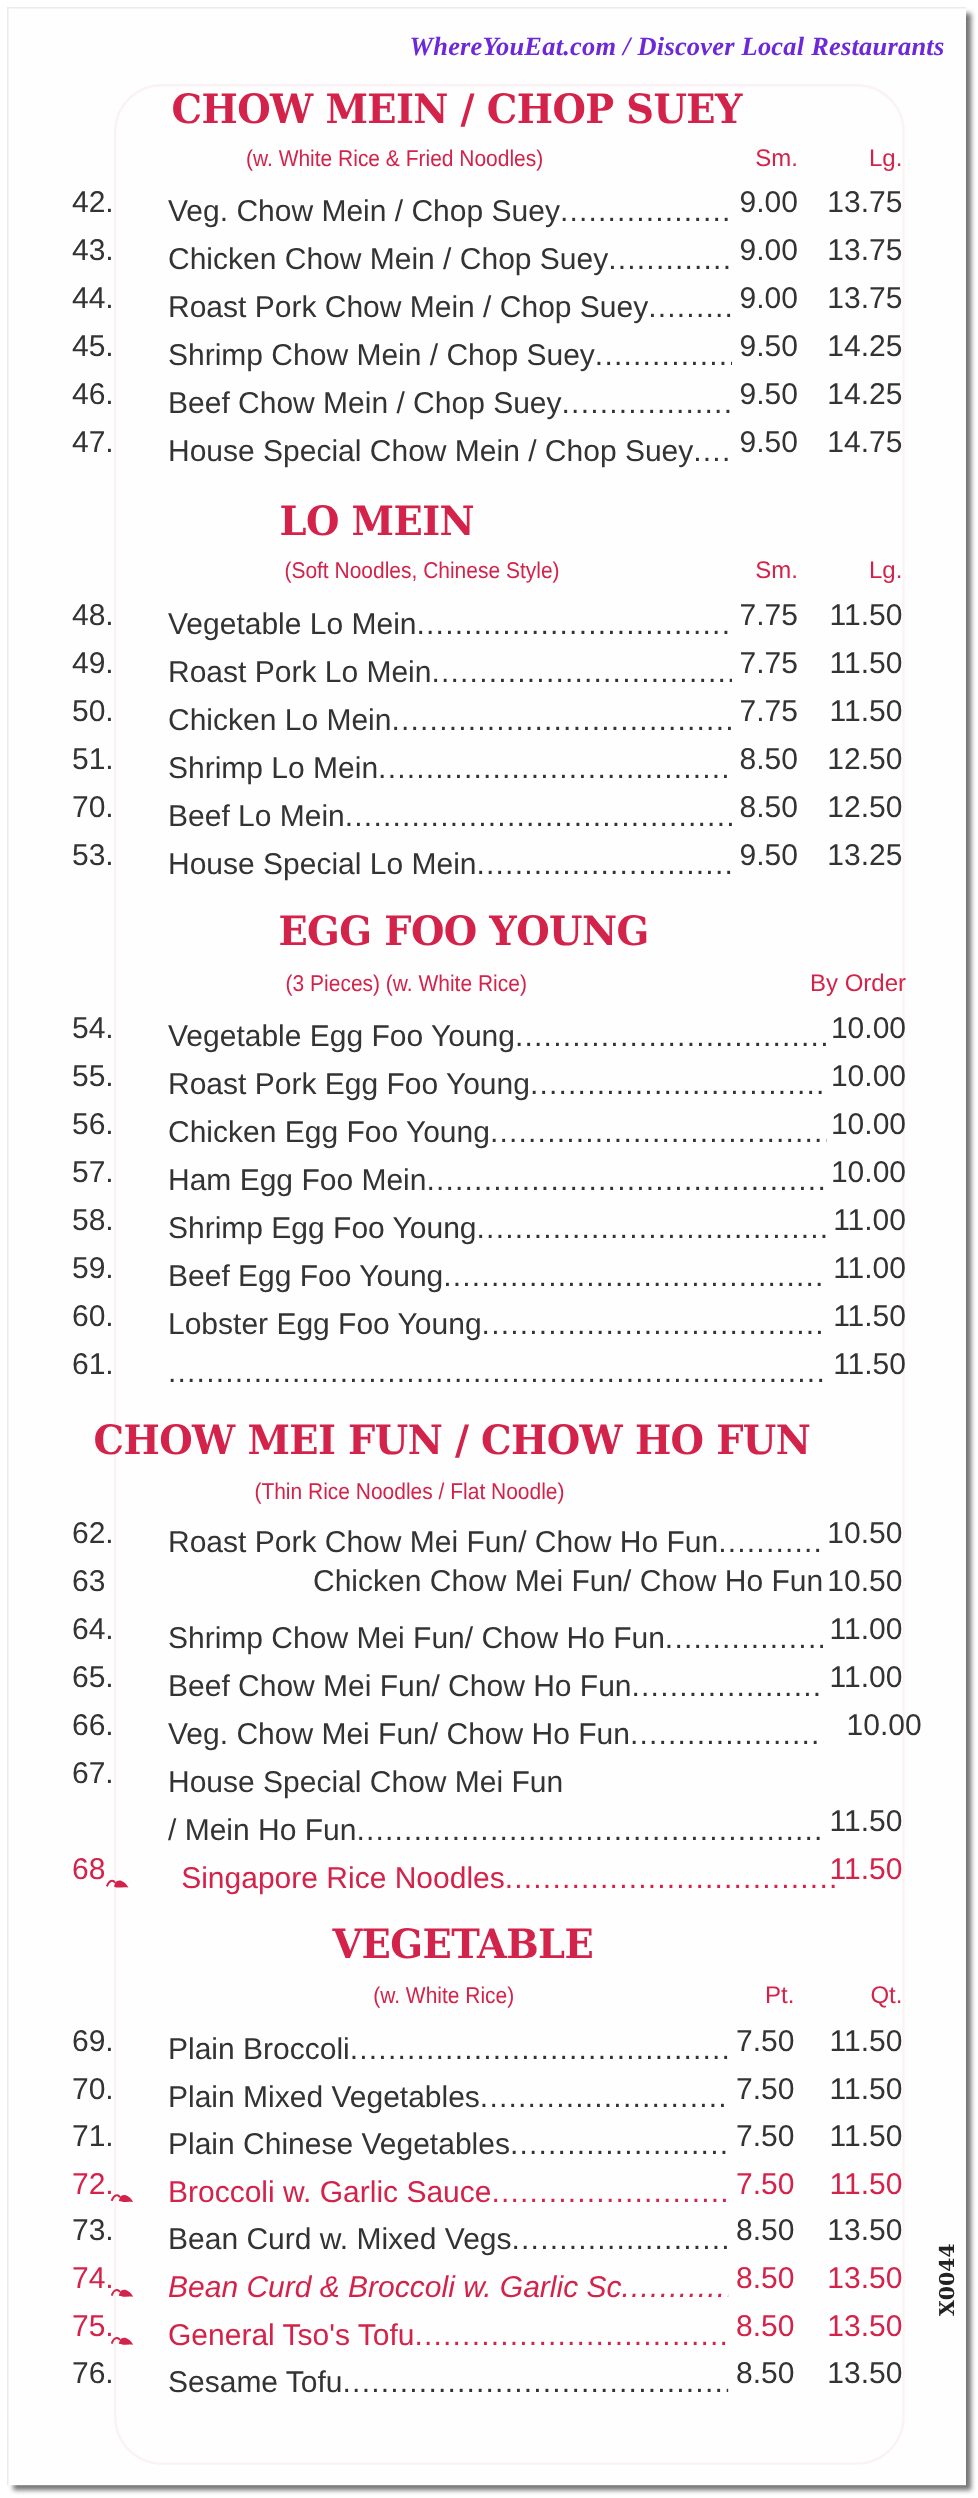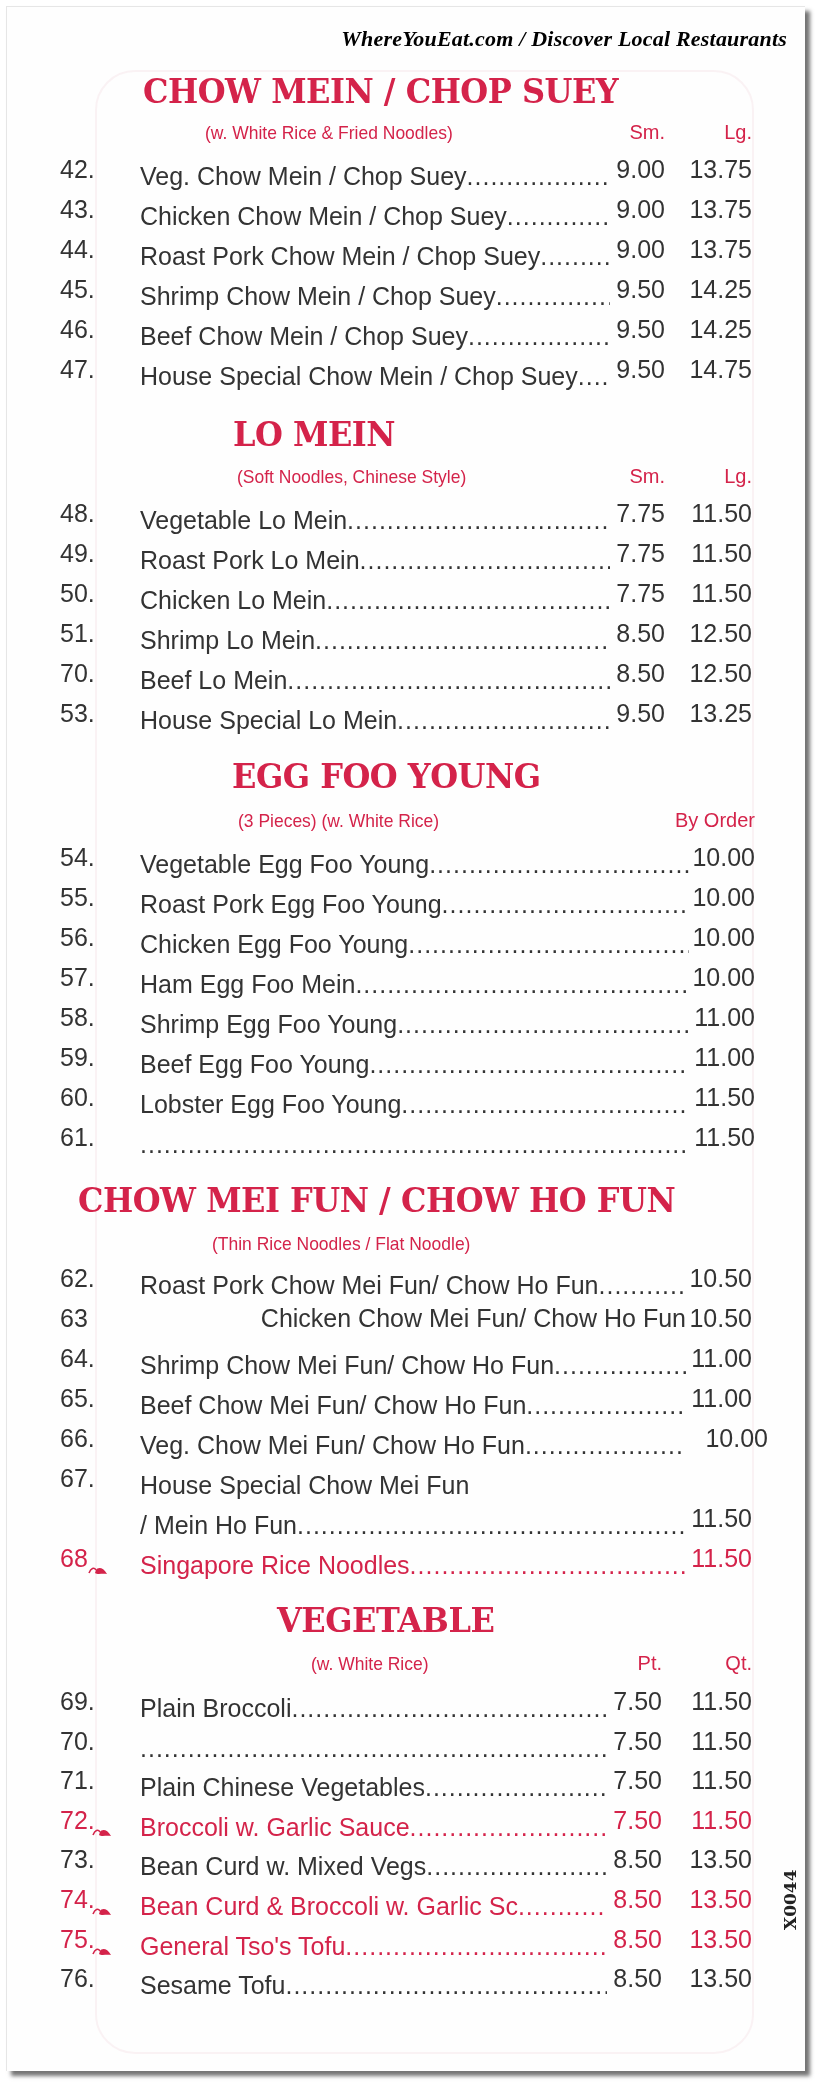--- a/index.html
+++ b/index.html
@@ -15,21 +15,21 @@
     border-left:1px solid #e6e6e6; border-top:1px solid #e6e6e6;
   }
   .ghost {
     position:absolute; left:95px; top:70px; width:655px; height:1980px;
     border:2px solid rgba(220,140,160,0.10);
     border-radius:40px;
   }
   .watermark {
     position:absolute; right:28px; top:26px;
     font-family:"Liberation Serif", serif; font-style:italic; font-weight:bold;
-    font-size:22px; color:#000000; letter-spacing:0.2px;
+    font-size:22px; color:#6d28d9; letter-spacing:0.2px;
   }
   .sec-title {
     position:absolute; font-family:"DejaVu Serif", serif; font-weight:bold;
     color:#d4234a; font-size:32px; letter-spacing:-0.5px; white-space:nowrap;
     transform:scaleY(1.05);
   }
   .sub {
     position:absolute; color:#d4234a; font-size:19px; white-space:nowrap;
     transform:scaleX(0.92); transform-origin:left center;
   }
@@ -298,21 +298,21 @@
         <span class="dots">........................................................................................................................</span>
       </div>
       <span class="p2" style="right: 63px;">11.50</span>
     </div>
     <div class="row spicy" style="top: 1544px;">
       <span class="num">68</span>
       <span class="pepper" style="left: 88px;"><svg viewBox="0 0 20 14" width="20" height="14">
           <path d="M1 9 C3 4, 6 3, 8 6" stroke="#d4234a" stroke-width="1.6" fill="none"></path>
           <path d="M8 6 C10 3, 15 3, 19 10 C14 9, 10 11, 7 9 Z" fill="#d4234a"></path>
         </svg></span>
-      <div class="name-wrap" style="width: 546px;">
+      <div class="name-wrap" style="width: 546px; margin-left: 11px;">
         <span class="name">Singapore Rice Noodles</span>
         <span class="dots">........................................................................................................................</span>
       </div>
       <span class="p2" style="right: 63px;">11.50</span>
     </div>
     <div class="sec-title" style="left: 277px; top: 1601px;">VEGETABLE</div>
     <div class="sub" style="left: 311px; top: 1653px;">(w. White Rice)</div>
     <div class="colhead" style="right: 153px; top: 1652px;">Pt.</div>
     <div class="colhead" style="right: 63px; top: 1652px;">Qt.</div>
     <div class="row" style="top: 1687px;">
@@ -320,20 +320,21 @@
       <div class="name-wrap" style="width: 467px;">
         <span class="name">Plain Broccoli </span>
         <span class="dots">........................................................................................................................</span>
       </div>
       <span class="p1" style="right: 153px;">7.50</span>
       <span class="p2" style="right: 63px;">11.50</span>
     </div>
     <div class="row" style="top: 1726.6px;">
       <span class="num">70.</span>
       <div class="name-wrap" style="width: 467px;">
+        <span class="name">Plain Mixed Vegetables </span>
         <span class="dots">........................................................................................................................</span>
       </div>
       <span class="p1" style="right: 153px;">7.50</span>
       <span class="p2" style="right: 63px;">11.50</span>
     </div>
     <div class="row" style="top: 1766.2px;">
       <span class="num">71.</span>
       <div class="name-wrap" style="width: 467px;">
         <span class="name">Plain Chinese Vegetables </span>
         <span class="dots">........................................................................................................................</span>
@@ -362,21 +363,21 @@
       </div>
       <span class="p1" style="right: 153px;">8.50</span>
       <span class="p2" style="right: 63px;">13.50</span>
     </div>
     <div class="row spicy" style="top: 1885px;">
       <span class="num">74.</span>
       <span class="pepper" style="left: 92px;"><svg viewBox="0 0 20 14" width="20" height="14">
           <path d="M1 9 C3 4, 6 3, 8 6" stroke="#d4234a" stroke-width="1.6" fill="none"></path>
           <path d="M8 6 C10 3, 15 3, 19 10 C14 9, 10 11, 7 9 Z" fill="#d4234a"></path>
         </svg></span>
-      <div class="name-wrap" style="width: 467px;">
+      <div class="name-wrap" style="width: 467px; font-style: italic;">
         <span class="name">Bean Curd &amp; Broccoli w. Garlic Sc</span>
         <span class="dots">........................................................................................................................</span>
       </div>
       <span class="p1" style="right: 153px;">8.50</span>
       <span class="p2" style="right: 63px;">13.50</span>
     </div>
     <div class="row spicy" style="top: 1924.6px;">
       <span class="num">75.</span>
       <span class="pepper" style="left: 92px;"><svg viewBox="0 0 20 14" width="20" height="14">
           <path d="M1 9 C3 4, 6 3, 8 6" stroke="#d4234a" stroke-width="1.6" fill="none"></path>

